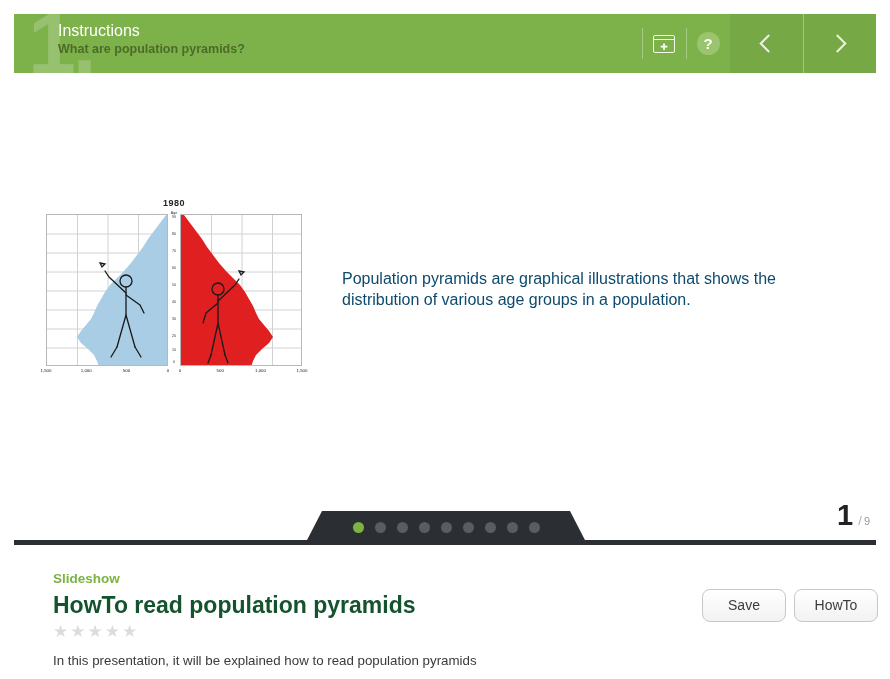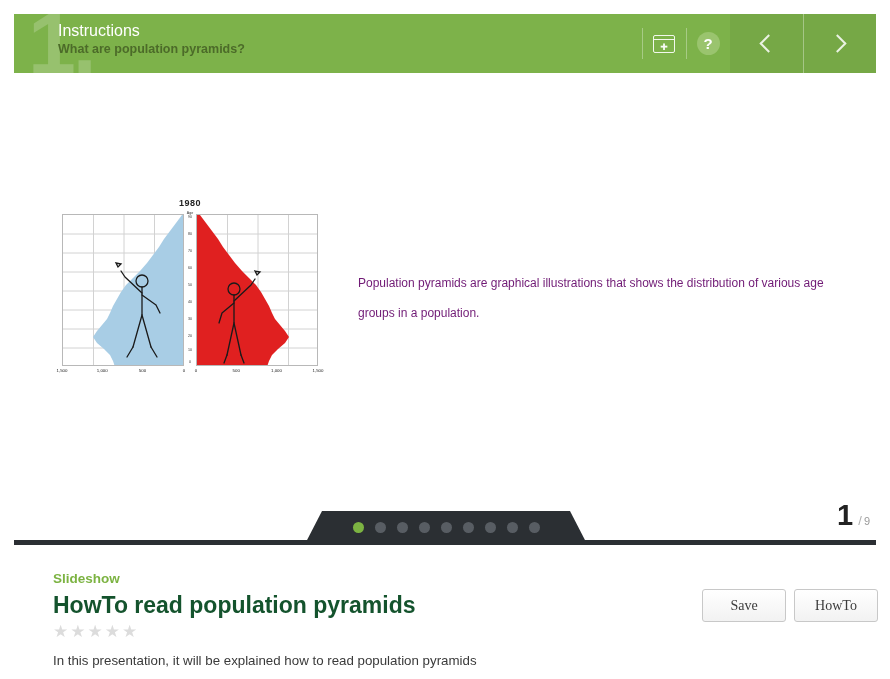--- a/index.html
+++ b/index.html
@@ -154,21 +154,21 @@
     color: #ffffff;
     font-size: 15px;
     font-weight: bold;
     line-height: 23px;
     text-align: center;
   }
 
   
   #slide-body {
     position: absolute;
-    left: 16px;
+    left: 0;
     top: 73px;
     width: 796px;
     height: 430px;
   }
 
   
   #pyramid-figure {
     position: absolute;
     left: 38px;
     top: 125px;
@@ -226,23 +226,23 @@
   }
   #xl-left  { left: 8px;  width: 122px; }
   #xl-right { left: 142px; width: 122px; }
 
   
   #slide-paragraph {
     position: absolute;
     left: 342px;
     top: 195px;
     width: 505px;
-    font-size: 12px;
-    line-height: 30px;
-    color: #701a75;
+    font-size: 16px;
+    line-height: 21px;
+    color: #0c4a6e;
   }
 
   
   #pagination-tab {
     position: absolute;
     left: 305px;
     top: 511px;
     width: 282px;
     height: 33px;
     background: #2b2f33;
@@ -349,25 +349,25 @@
     display: flex;
     align-items: center;
     gap: 8px;
   }
   .action-btn {
     min-width: 84px;
     height: 33px;
     padding: 0 14px;
     box-sizing: border-box;
     border: 1px solid #c8c8c8;
-    border-radius: 3px;
+    border-radius: 8px;
     background: linear-gradient(to bottom, #ffffff 0%, #f2f2f2 100%);
     color: #3c3c3c;
     font-size: 14px;
-    font-family: Liberation Serif, serif;
+    font-family: Liberation Sans, sans-serif;
     line-height: 31px;
     text-align: center;
     cursor: pointer;
   }
   #more-btn {
     width: 30px;
     height: 28px;
     margin-left: 4px;
     color: #333;
     font-size: 18px;

